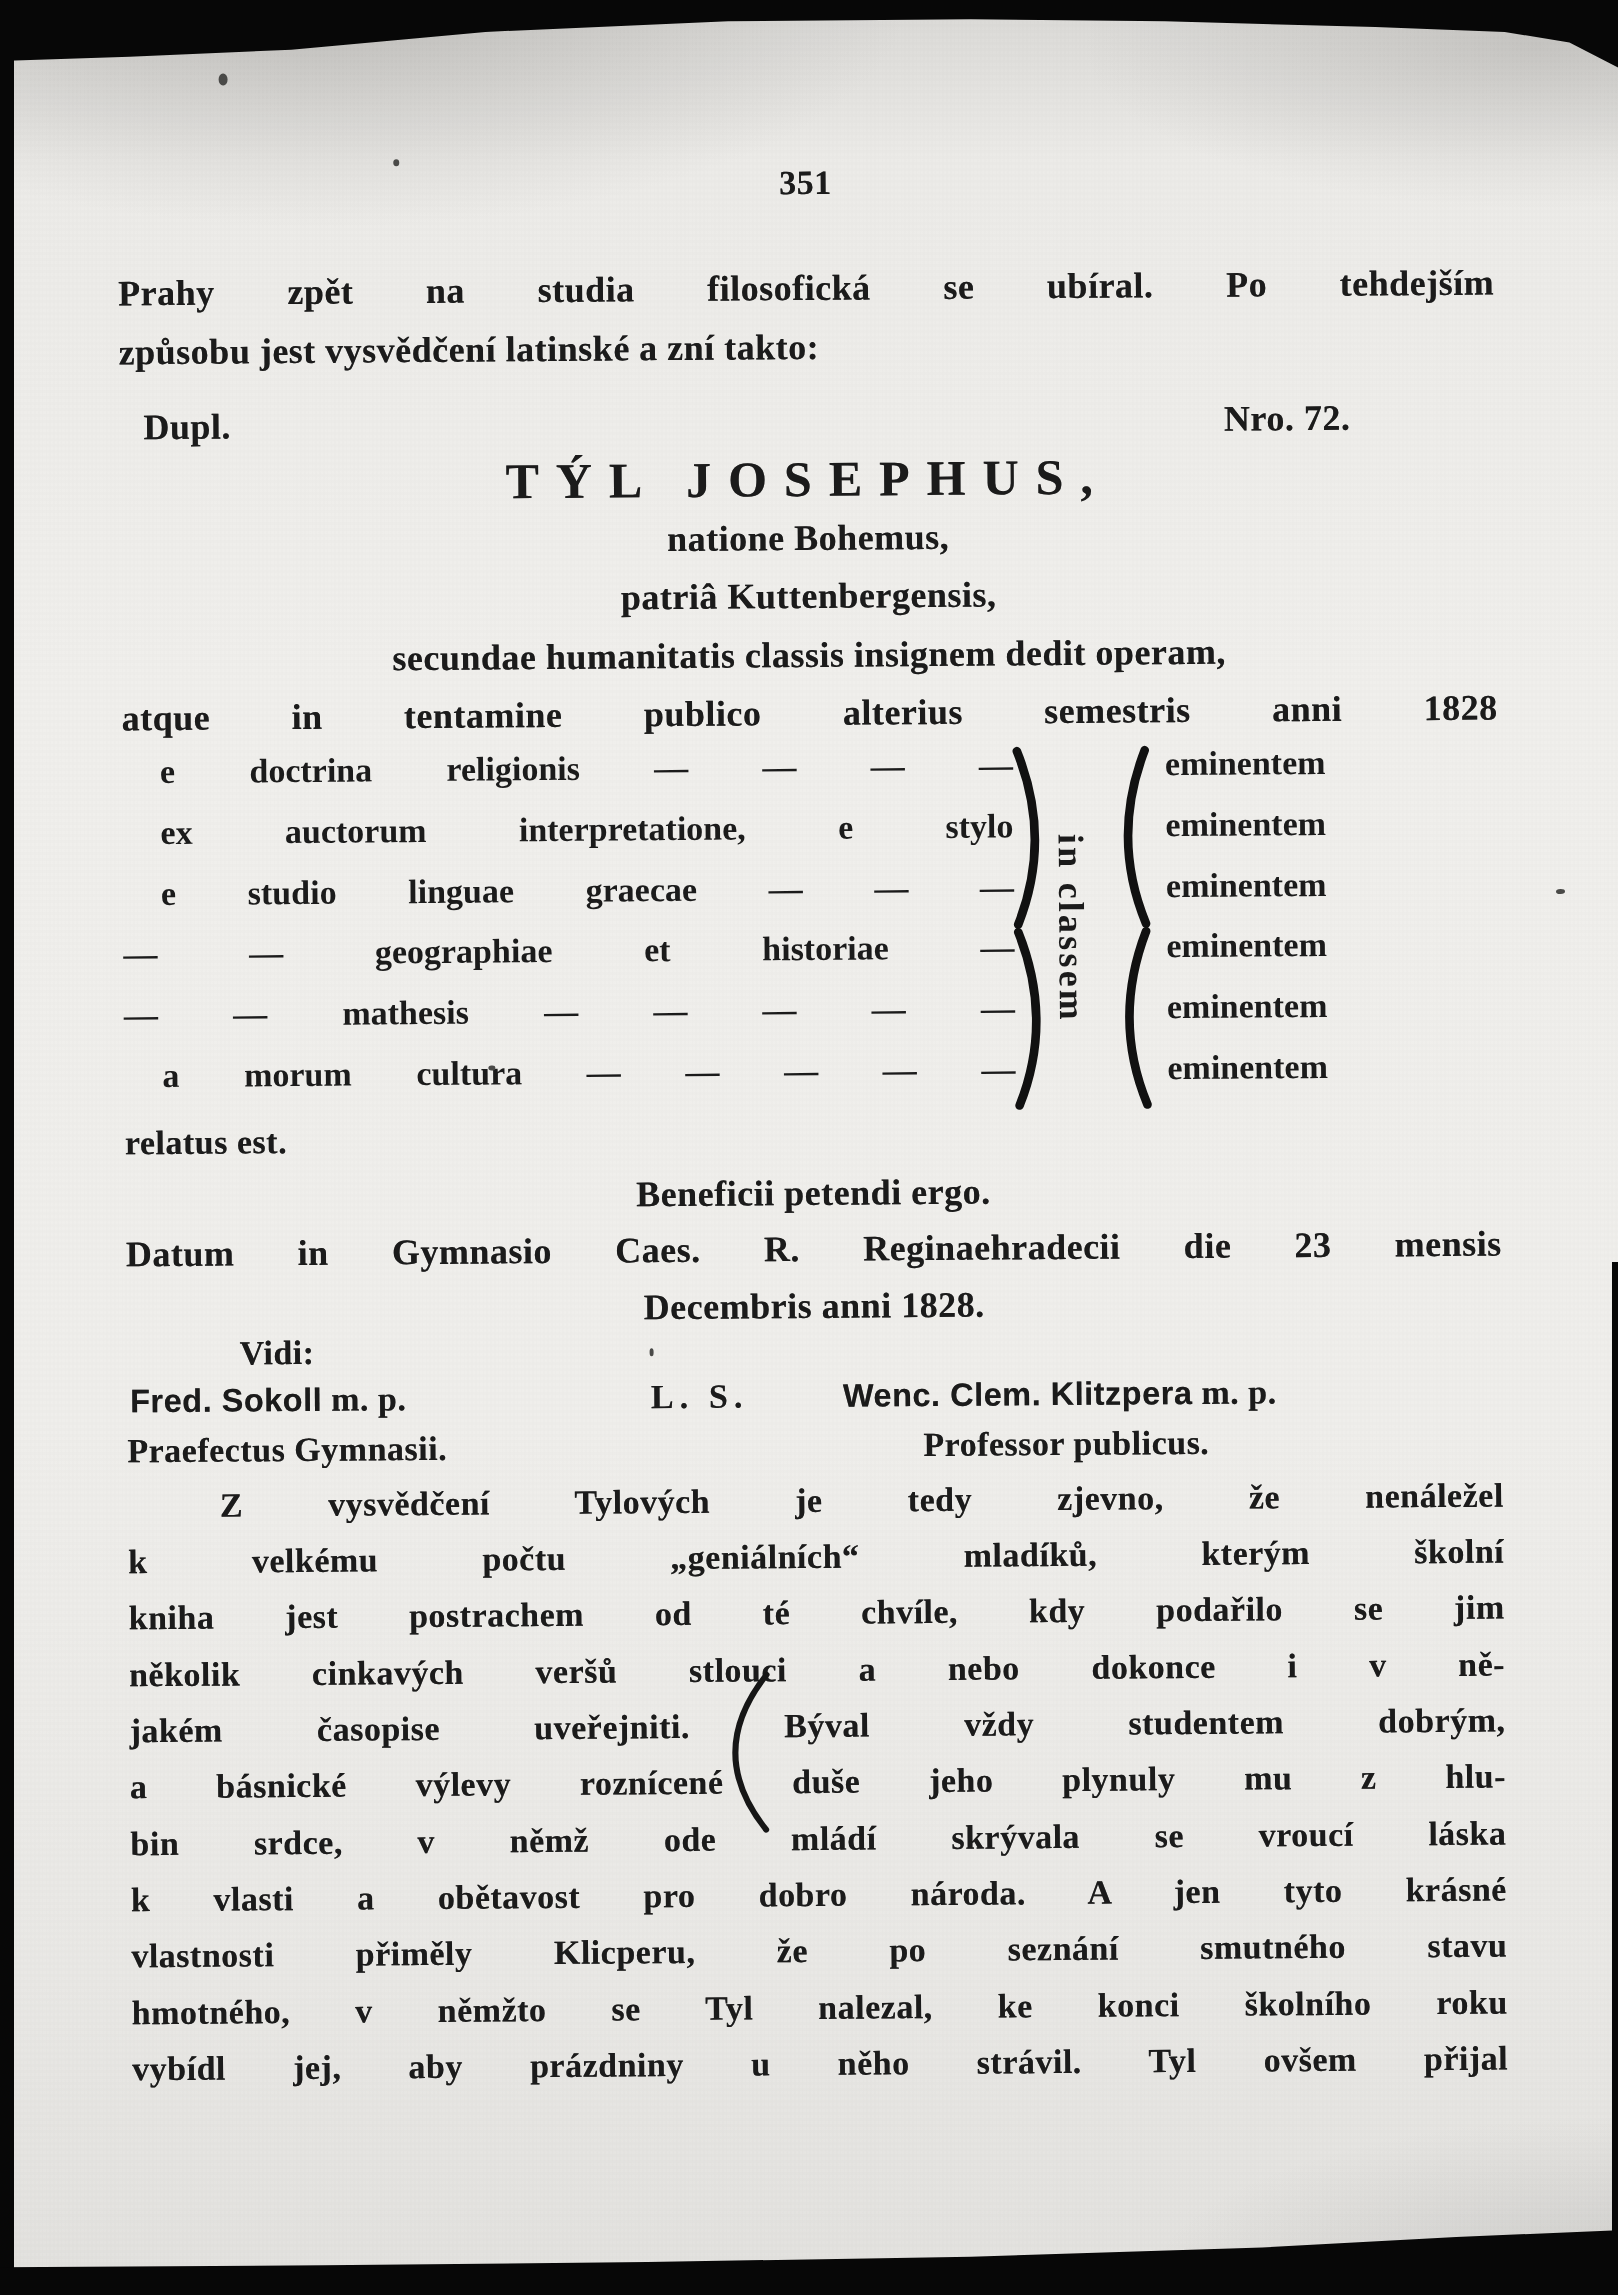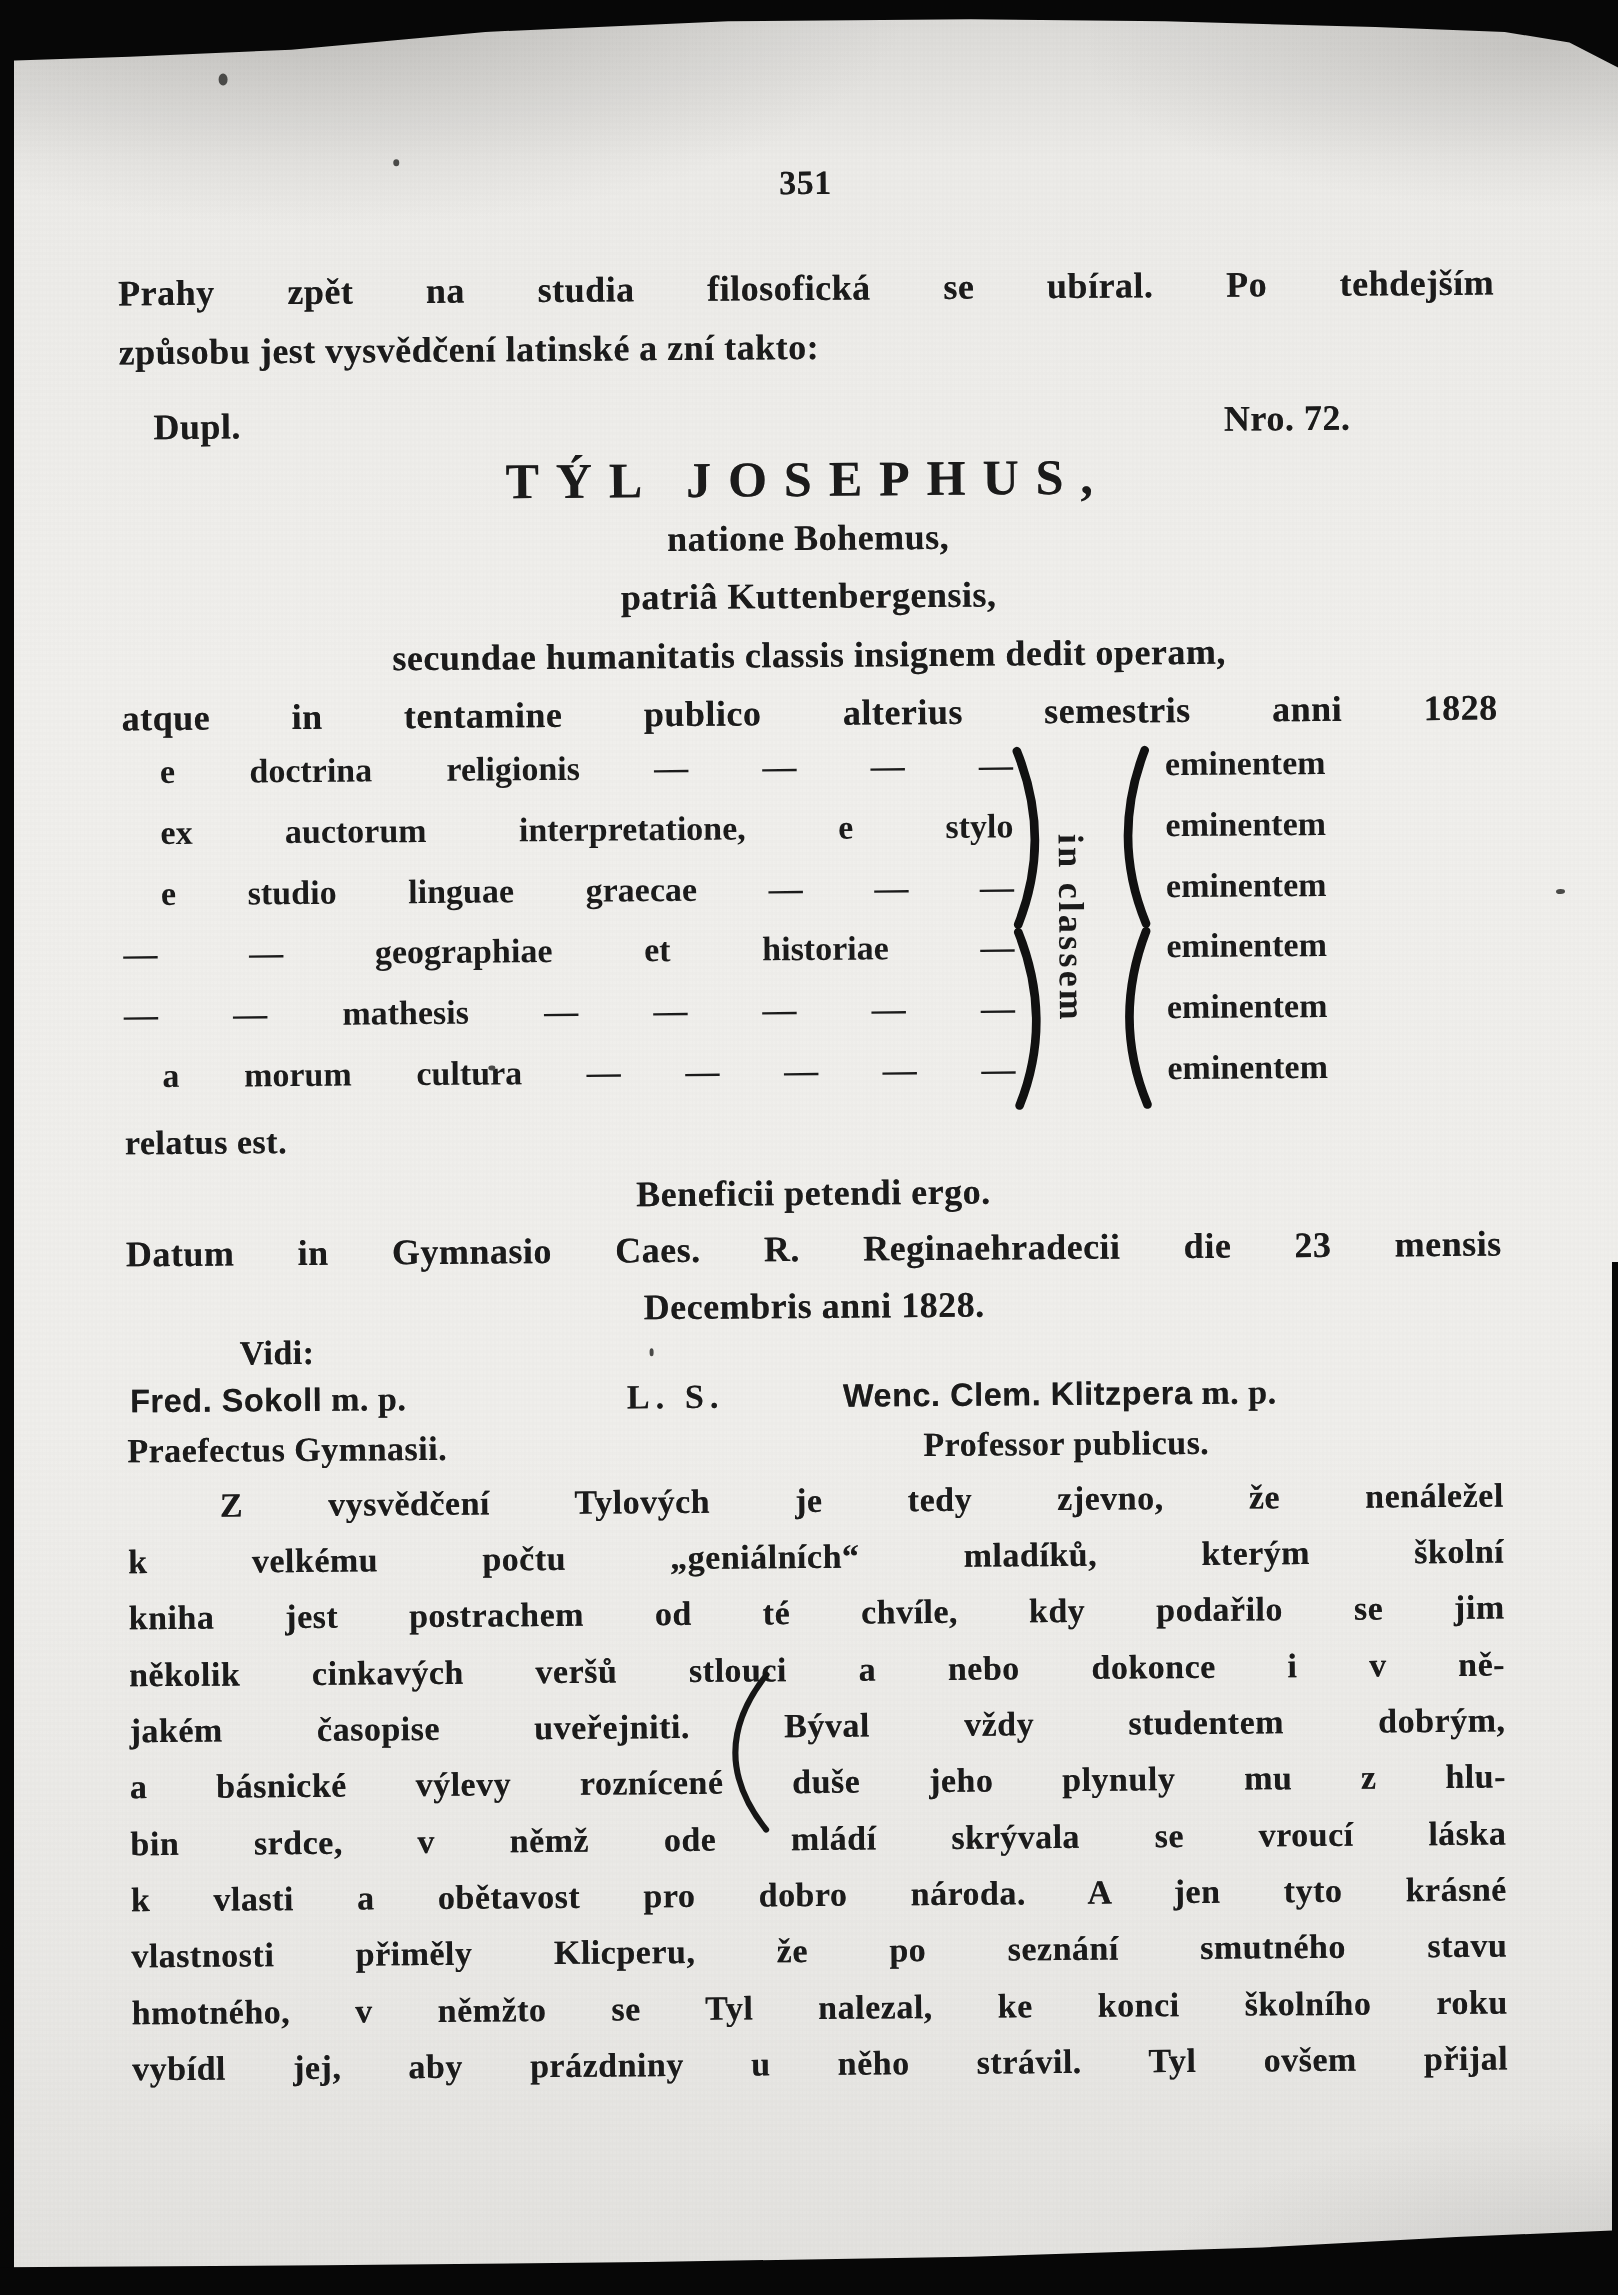--- a/index.html
+++ b/index.html
@@ -50,21 +50,21 @@
   <div class="grain"></div>
 
   <div class="content">
 
     <div class="ln center pgnum" style="top:162px;">351</div>
 
     <div class="ln just" style="top:266px;font-size:36px;">Prahy zpět na studia filosofická se ubíral. Po tehdejším</div>
     <div class="ln" style="top:325px;font-size:36px;">způsobu jest vysvědčení latinské a zní takto:</div>
 
     <div class="ln" style="top:400px;font-size:36px;">
-      <span style="margin-left:34px;">Dupl.</span>
+      <span style="margin-left:24px;">Dupl.</span>
       <span style="float:right;margin-right:145px;">Nro. 72.</span>
     </div>
 
     <div class="ln center head">TÝL JOSEPHUS,</div>
     <div class="ln center cert" style="top:516px;">natione Bohemus,</div>
     <div class="ln center cert" style="top:574px;">patriâ Kuttenbergensis,</div>
     <div class="ln center cert" style="top:633px;">secundae humanitatis classis insignem dedit operam,</div>
     <div class="ln just cert" style="top:691px;">atque in tentamine publico alterius semestris anni 1828</div>
 
     <div class="grades">
@@ -96,21 +96,21 @@
     <div class="ln center" style="top:1171px;font-size:36px;">Beneficii petendi ergo.</div>
     <div class="ln just" style="top:1227px;font-size:36px;">Datum in Gymnasio Caes. R. Reginaehradecii die 23 mensis</div>
     <div class="ln center" style="top:1284px;font-size:36px;">Decembris anni 1828.</div>
     <div class="ln" style="top:1328px;padding-left:113px;">Vidi:</div>
 
     <div class="ln" style="top:1375px;">
       <span style="position:absolute;left:3.2px;">
         <span class="sig-name">Fred. Sokoll</span>
         <span>m. p.</span>
       </span>
-      <span class="seal" style="position:absolute;left:500px;">L. S.</span>
+      <span class="seal" style="position:absolute;left:524px;">L. S.</span>
       <span style="position:absolute;left:716px;">
         <span class="sig-name">Wenc. Clem. Klitzpera</span>
         <span>m. p.</span>
       </span>
     </div>
     <div class="ln" style="top:1425px;">
       <span style="position:absolute;left:0;">Praefectus Gymnasii.</span>
       <span style="position:absolute;left:796px;">Professor publicus.</span>
     </div>
 

